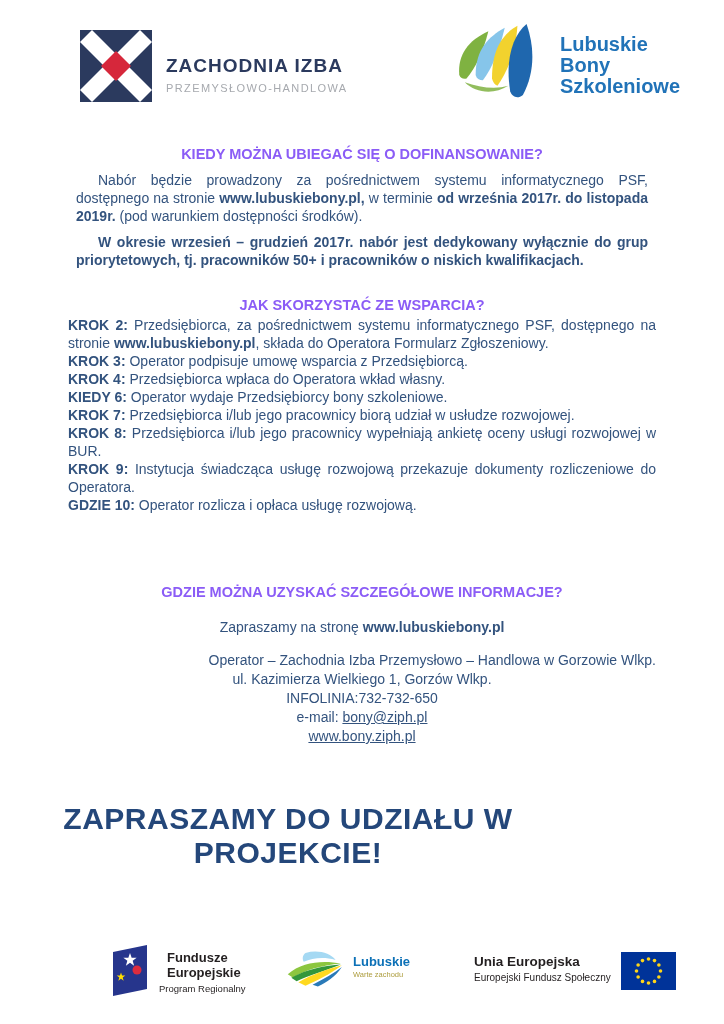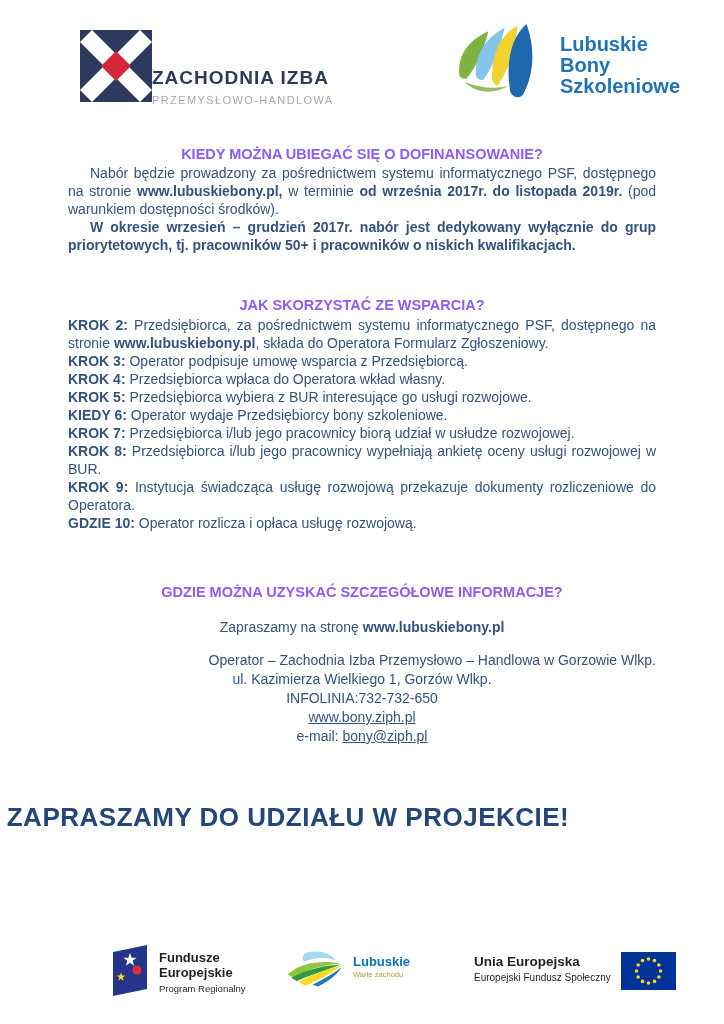--- a/index.html
+++ b/index.html
@@ -6,51 +6,51 @@
   .page{
     position:relative;
     width:724px;height:1024px;
     margin:0 auto;
     background:#ffffff;
     font-family:"Liberation Sans", sans-serif;
     color:#33537E;
     overflow:hidden;
   }
   
-  .ziph-logo{position:absolute;left:80px;top:30px;display:flex;align-items:flex-end;}
+  .ziph-logo{position:absolute;left:80px;top:30px;display:flex;gap:14px;align-items:center;}
   .ziph-text{padding-top:13px;}
   .ziph-title{font-size:19px;font-weight:700;color:#2B3A5E;letter-spacing:1px;line-height:20px;}
   .ziph-sub{font-size:11px;color:#A6A9AE;letter-spacing:1.4px;margin-top:6px;}
   .lbs-logo{position:absolute;left:452px;top:16px;display:flex;gap:8px;align-items:flex-start;}
   .lbs-text{padding-top:18px;font-size:20px;font-weight:700;color:#2173B8;line-height:21px;}
   
   .sec{position:absolute;left:68px;width:588px;font-size:14px;line-height:18px;}
   .sec-heading{font-size:14.5px;font-weight:700;text-align:center;color:#8b5cf6;margin:0 0 1px 0;}
-  .para{margin:0;text-align:justify;text-indent:22px;}
+  .para{margin:8px;text-align:justify;text-indent:22px;}
   .para.bold{font-weight:700;}
   .sec-when{top:145px;}
   .sec-how{top:296px;}
   .sec-how .sec-heading{margin-bottom:2px;}
   .step-line{text-align:justify;}
   .step-line b{font-weight:700;}
   .bold{font-weight:700;}
   
   .sec-where{top:583px;text-align:center;line-height:19px;}
   .sec-where .sec-heading{margin-bottom:16px;}
   .invite-line{margin-bottom:14px;}
   .operator-line{font-weight:400;text-align:right;}
   .contact-link{color:#33537E;text-decoration:underline;cursor:pointer;}
   
   .closing{position:absolute;left:0;top:802px;width:576px;text-align:center;
-    font-size:26px;font-weight:700;color:#24477A;letter-spacing:0.5px;}
+    font-size:30px;font-weight:700;color:#24477A;letter-spacing:0.5px;}
   
   .footer{position:absolute;left:0;top:935px;width:724px;height:85px;}
   .fe-group{position:absolute;left:110px;top:8px;display:flex;gap:9px;align-items:flex-start;}
   .fe-text{padding-top:7px;color:#231F20;}
-  .fe-title{font-size:13px;font-weight:700;line-height:15px;}
+  .fe-title{font-size:13px;font-weight:700;line-height:15px;margin-left:8px;}
   .fe-sub{font-size:9.5px;margin-top:3px;}
   .lub-group{position:absolute;left:286px;top:12px;display:flex;gap:5px;align-items:flex-start;}
   .lub-text{padding-top:8px;}
   .lub-name{font-size:13px;font-weight:700;color:#0C71B7;line-height:14px;}
   .lub-slogan{font-size:7.5px;color:#AD9D3E;margin-top:1px;}
   .ue-group{position:absolute;left:443px;top:17px;display:flex;gap:10px;align-items:flex-start;}
   .ue-text{padding-top:2px;color:#231F20;text-align:center;}
   .ue-title{font-size:13.5px;font-weight:700;line-height:16px;}
   .ue-sub{font-size:10px;margin-top:2px;padding-left:31px;}
 </style>
@@ -96,37 +96,36 @@
     <p class="para"><span>Nabór będzie prowadzony za pośrednictwem systemu informatycznego PSF, dostępnego na stronie </span><span class="bold">www.lubuskiebony.pl,</span><span> w terminie </span><span class="bold">od września 2017r. do listopada 2019r.</span><span> (pod warunkiem dostępności środków).</span></p>
     <p class="para bold">W okresie wrzesień – grudzień 2017r. nabór jest dedykowany wyłącznie do grup priorytetowych, tj. pracowników 50+ i pracowników o niskich kwalifikacjach.</p>
   </div>
 
   <div class="sec sec-how">
     <h2 class="sec-heading">JAK SKORZYSTAĆ ZE WSPARCIA?</h2>
     <div>
         <div class="step-line"><b>KROK 2:</b><span> Przedsiębiorca, za pośrednictwem systemu informatycznego PSF, dostępnego na stronie </span><span class="bold">www.lubuskiebony.pl</span><span>, składa do Operatora Formularz Zgłoszeniowy.</span></div>
         <div class="step-line"><b>KROK 3:</b><span> Operator podpisuje umowę wsparcia z Przedsiębiorcą.</span></div>
         <div class="step-line"><b>KROK 4:</b><span> Przedsiębiorca wpłaca do Operatora wkład własny.</span></div>
-        <div class="step-line"><b>KROK 5:</b><span> Przedsiębiorca wybiera z BUR interesujące go usługi rozwojowe.</span></div>
         <div class="step-line"><b>KIEDY 6:</b><span> Operator wydaje Przedsiębiorcy bony szkoleniowe.</span></div>
         <div class="step-line"><b>KROK 7:</b><span> Przedsiębiorca i/lub jego pracownicy biorą udział w usłudze rozwojowej.</span></div>
         <div class="step-line"><b>KROK 8:</b><span> Przedsiębiorca i/lub jego pracownicy wypełniają ankietę oceny usługi rozwojowej w BUR.</span></div>
         <div class="step-line"><b>KROK 9:</b><span> Instytucja świadcząca usługę rozwojową przekazuje dokumenty rozliczeniowe do Operatora.</span></div>
         <div class="step-line"><b>GDZIE 10:</b><span> Operator rozlicza i opłaca usługę rozwojową.</span></div>
       </div>
   </div>
 
   <div class="sec sec-where">
     <h2 class="sec-heading">GDZIE MOŻNA UZYSKAĆ SZCZEGÓŁOWE INFORMACJE?</h2>
     <div class="invite-line"><span>Zapraszamy na stronę </span><span class="bold">www.lubuskiebony.pl</span></div>
     <div class="operator-line">Operator – Zachodnia Izba Przemysłowo – Handlowa w Gorzowie Wlkp.</div>
     <div>ul. Kazimierza Wielkiego 1, Gorzów Wlkp.</div>
     <div>INFOLINIA:732-732-650</div>
+    <div><span>e-mail: </span><a class="contact-link">bony@ziph.pl</a></div>
     <div><a class="contact-link">www.bony.ziph.pl</a></div>
-    <div><span>e-mail: </span><a class="contact-link">bony@ziph.pl</a></div>
   </div>
 
   <div class="closing">ZAPRASZAMY DO UDZIAŁU W PROJEKCIE!</div>
 
   <div class="footer">
 
     <div class="fe-group">
       <span>
         <svg width="40" height="54" viewBox="0 0 40 54" aria-hidden="true">
           <polygon points="3,9 37,2 37,46 3,53" fill="#26358C"></polygon>

